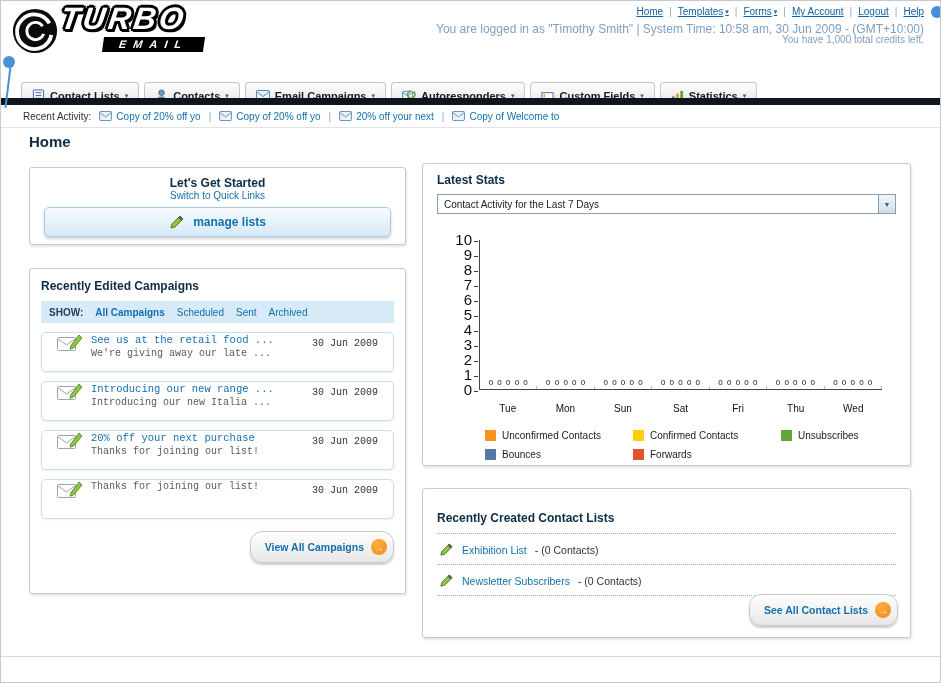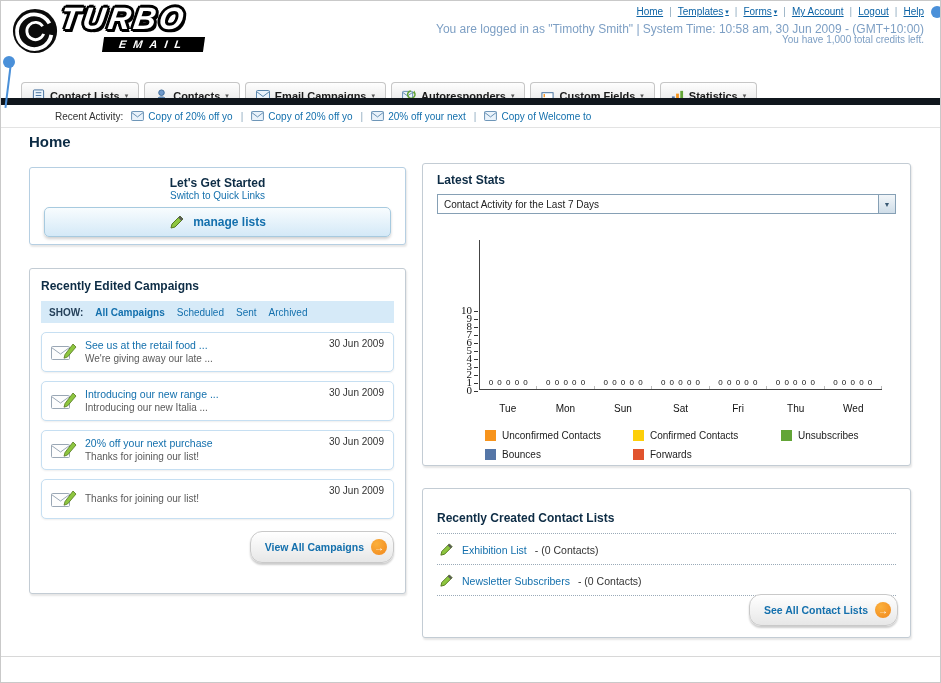--- a/index.html
+++ b/index.html
@@ -29,21 +29,21 @@
   
   .navbar { position:absolute; top:71px; left:0; right:0; height:36px; padding-left:20px; display:flex; align-items:flex-end; }
   .tab { display:inline-flex; align-items:center; gap:5px; height:26px; padding:0 10px; background:linear-gradient(#fefefe,#e2e2e2);
     border:1px solid #c6c6c6; border-bottom:none; border-radius:4px 4px 0 0; margin-right:5px; font-size:11px; font-weight:bold; color:#1b1b1b; cursor:pointer; }
   .tab .caret { color:#555; }
   .darkbar { position:absolute; top:97px; left:0; right:0; height:7px; background:#10161d; }
 
   
   .activity { position:absolute; top:104px; left:0; right:0; height:23px; display:flex; align-items:center; padding-left:22px; gap:8px;
     font-size:10px; border-bottom:1px solid #e3e3e3; background:#fff; }
-  .activity-label { color:#333;margin-left:32px; }
+  .activity-label { color:#333; }
   .activity-item { display:inline-flex; gap:4px; align-items:center; }
   .activity-item .alink { color:#1470ad; cursor:pointer; }
 
   
   .page-title { position:absolute; top:132px; left:28px; font-size:15px; font-weight:bold; color:#0d2c45; }
   .panel { position:absolute; background:#fff; border:1px solid #c3ccd4; border-radius:3px; box-shadow:1px 2px 2px rgba(0,0,0,0.10); }
   .panel-title { font-size:12px; font-weight:bold; color:#0d2c45; }
 
   .gs-panel { left:28px; top:166px; width:377px; height:78px; border-color:#b6cfe2; }
   .gs-head { display:flex; justify-content:flex-start; align-items:center; padding:8px 10px 6px;flex-direction:column; }
@@ -51,43 +51,43 @@
   .gs-buttons { display:flex; gap:14px; padding:0 14px; }
   .gs-btn { flex:1; height:30px; display:flex; align-items:center; justify-content:center; gap:8px;
     background:linear-gradient(#f8fcfe,#d4e9f7); border:1px solid #a7cadf; border-radius:5px; box-shadow:0 2px 3px rgba(0,0,0,0.18);
     font-size:12px; font-weight:bold; color:#1470ad; cursor:pointer; }
 
   .camp-panel { left:28px; top:267px; width:377px; height:326px; padding:10px 11px; }
   .show-bar { margin-top:8px; background:#d6eaf8; height:22px; display:flex; align-items:center; gap:12px; padding:0 8px; font-size:10px; }
   .show-label { font-weight:bold; color:#25415a; }
   .filter-link { color:#1470ad; cursor:pointer; }
   .filter-link.active { font-weight:bold; }
-  .camp-item { margin-top:9px; height:40px; border:1px solid #c6dff2; border-radius:5px; display:flex; align-items:center; padding:0 9px;
-    box-shadow:0 1px 2px rgba(0,0,0,0.07); background:#fff; }
+  .camp-item { margin-top:9px; height:40px; border:1px solid #c6dff2; border-radius:5px; display:flex; padding:0 15px;
+    box-shadow:0 1px 2px rgba(0,0,0,0.07); background:#fff;font-family:Liberation Mono, monospace; }
   .camp-text { flex:1; margin-left:8px; line-height:1.35; }
   .camp-title { font-size:10.5px; color:#1470ad; cursor:pointer; display:block; }
   .camp-sub { font-size:10px; color:#5a5a5a; display:block; }
   .camp-date { font-size:10px; color:#333; align-self:flex-start; margin-top:5px; }
   .viewall-row { display:flex; justify-content:flex-end; margin-top:12px; }
   .pill-btn { display:inline-flex; align-items:center; gap:7px; height:32px; padding:0 6px 0 14px;
     background:linear-gradient(#ffffff,#e7e7e7); border:1px solid #c9c9c9; border-radius:12px; box-shadow:0 2px 2px rgba(0,0,0,0.2);
     font-size:10.5px; font-weight:bold; color:#1470ad; cursor:pointer; }
   .arrow-circle { width:16px; height:16px; border-radius:50%; background:radial-gradient(circle at 35% 30%, #fbb03c, #f1871c);
     color:#fff; font-size:10px; font-weight:bold; display:flex; align-items:center; justify-content:center; }
 
   .stats-panel { left:421px; top:162px; width:489px; height:303px; padding:9px 14px; }
   .stats-select { margin-top:7px; height:20px; border:1px solid #86a0b5; display:flex; align-items:center; cursor:pointer; background:#fff; }
   .stats-select-value { flex:1; font-size:10px; color:#222; padding-left:6px; }
   .stats-select-arrow { width:17px; align-self:stretch; background:linear-gradient(#f2f6f9,#cfdde8); border-left:1px solid #86a0b5;
     display:flex; align-items:center; justify-content:center; font-size:7px; color:#3b5a74; }
 
   .chart { margin-top:26px; }
   .chart-body { display:flex; }
-  .chart-yaxis { width:42px; height:158px; transform:translateY(-4px); display:flex; flex-direction:column; justify-content:flex-end;
-    align-items:flex-end; font-size:11px; color:#111; line-height:8px; padding-right:1px;font-family:Liberation Serif, serif; }
+  .chart-yaxis { width:42px; height:158px; transform:translateY(-4px); display:flex; flex-direction:column; justify-content:space-between;
+    align-items:flex-end; font-size:15px; color:#111; line-height:8px; padding-right:1px; }
   .ytick::after { content:""; display:inline-block; width:4px; height:1px; background:#333; margin-left:2px; vertical-align:middle; }
   .chart-plot { flex:1; height:150px; border-left:1px solid #444; border-bottom:1px solid #444; position:relative; margin-right:14px;
     background:repeating-linear-gradient(to right, transparent 0, transparent calc(100%/7 - 1px), #bbb calc(100%/7 - 1px), #bbb calc(100%/7));
     background-size:100% 3px; background-position:0 100%; background-repeat:no-repeat; }
   .zeros-row { position:absolute; left:0; right:0; bottom:2px; display:flex; }
   .zeros { flex:1; text-align:center; font-size:8px; color:#111; letter-spacing:1px; }
   .chart-xlabels { display:flex; margin-left:42px; margin-right:14px; margin-top:5px; }
   .xlabel { flex:1; text-align:center; font-size:10px; color:#111; }
   .chart-legend { margin-top:16px; margin-left:48px; display:grid; grid-template-columns:148px 148px auto; row-gap:8px; }
   .legend-item { display:flex; align-items:center; gap:6px; font-size:10px; color:#222; }

